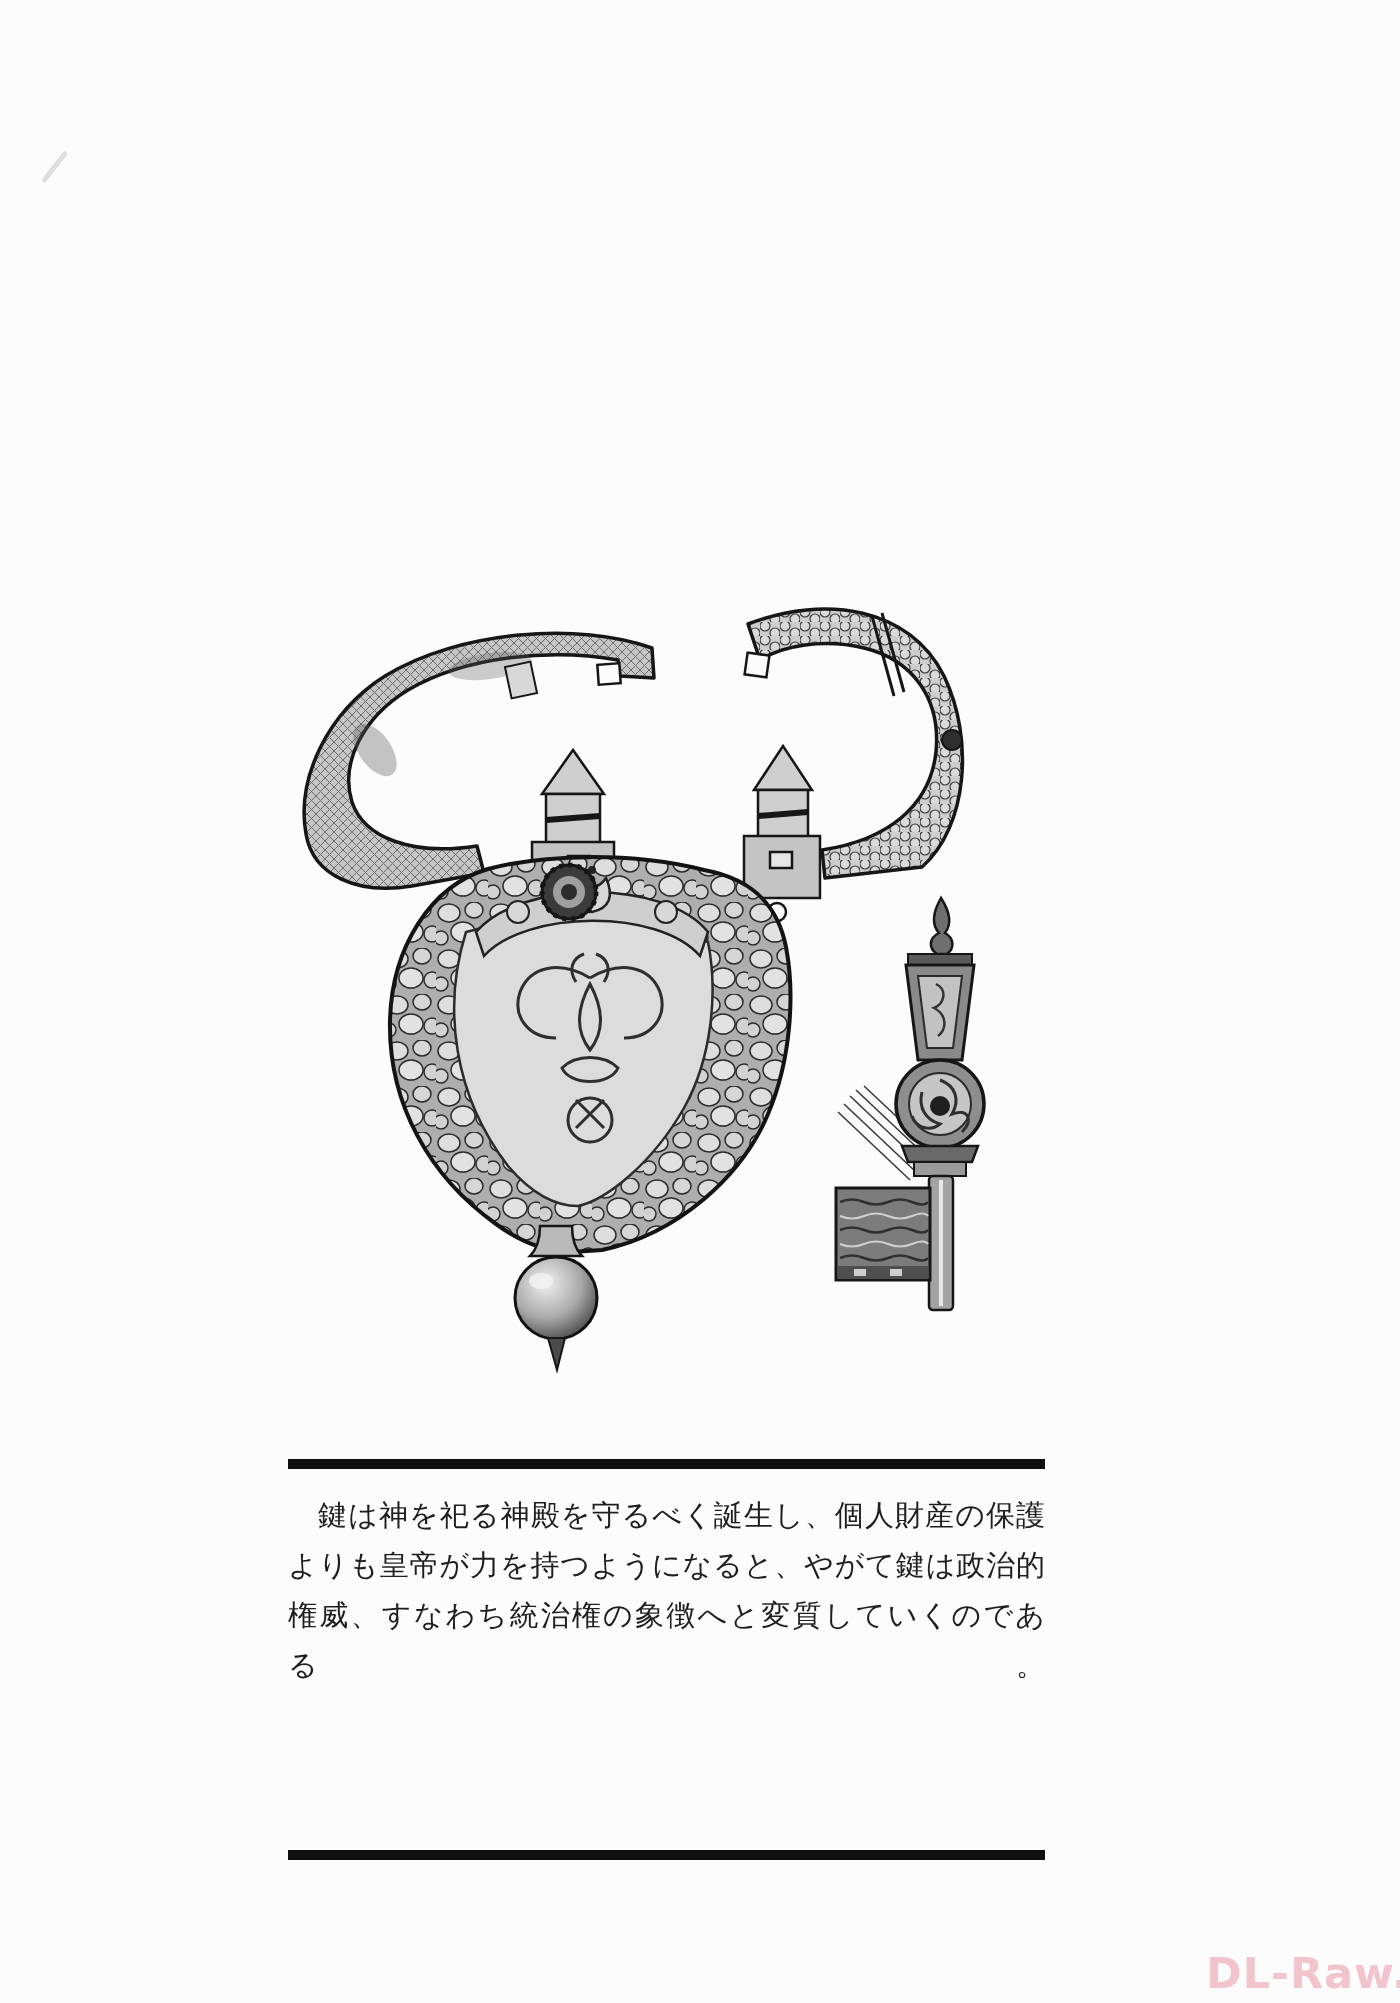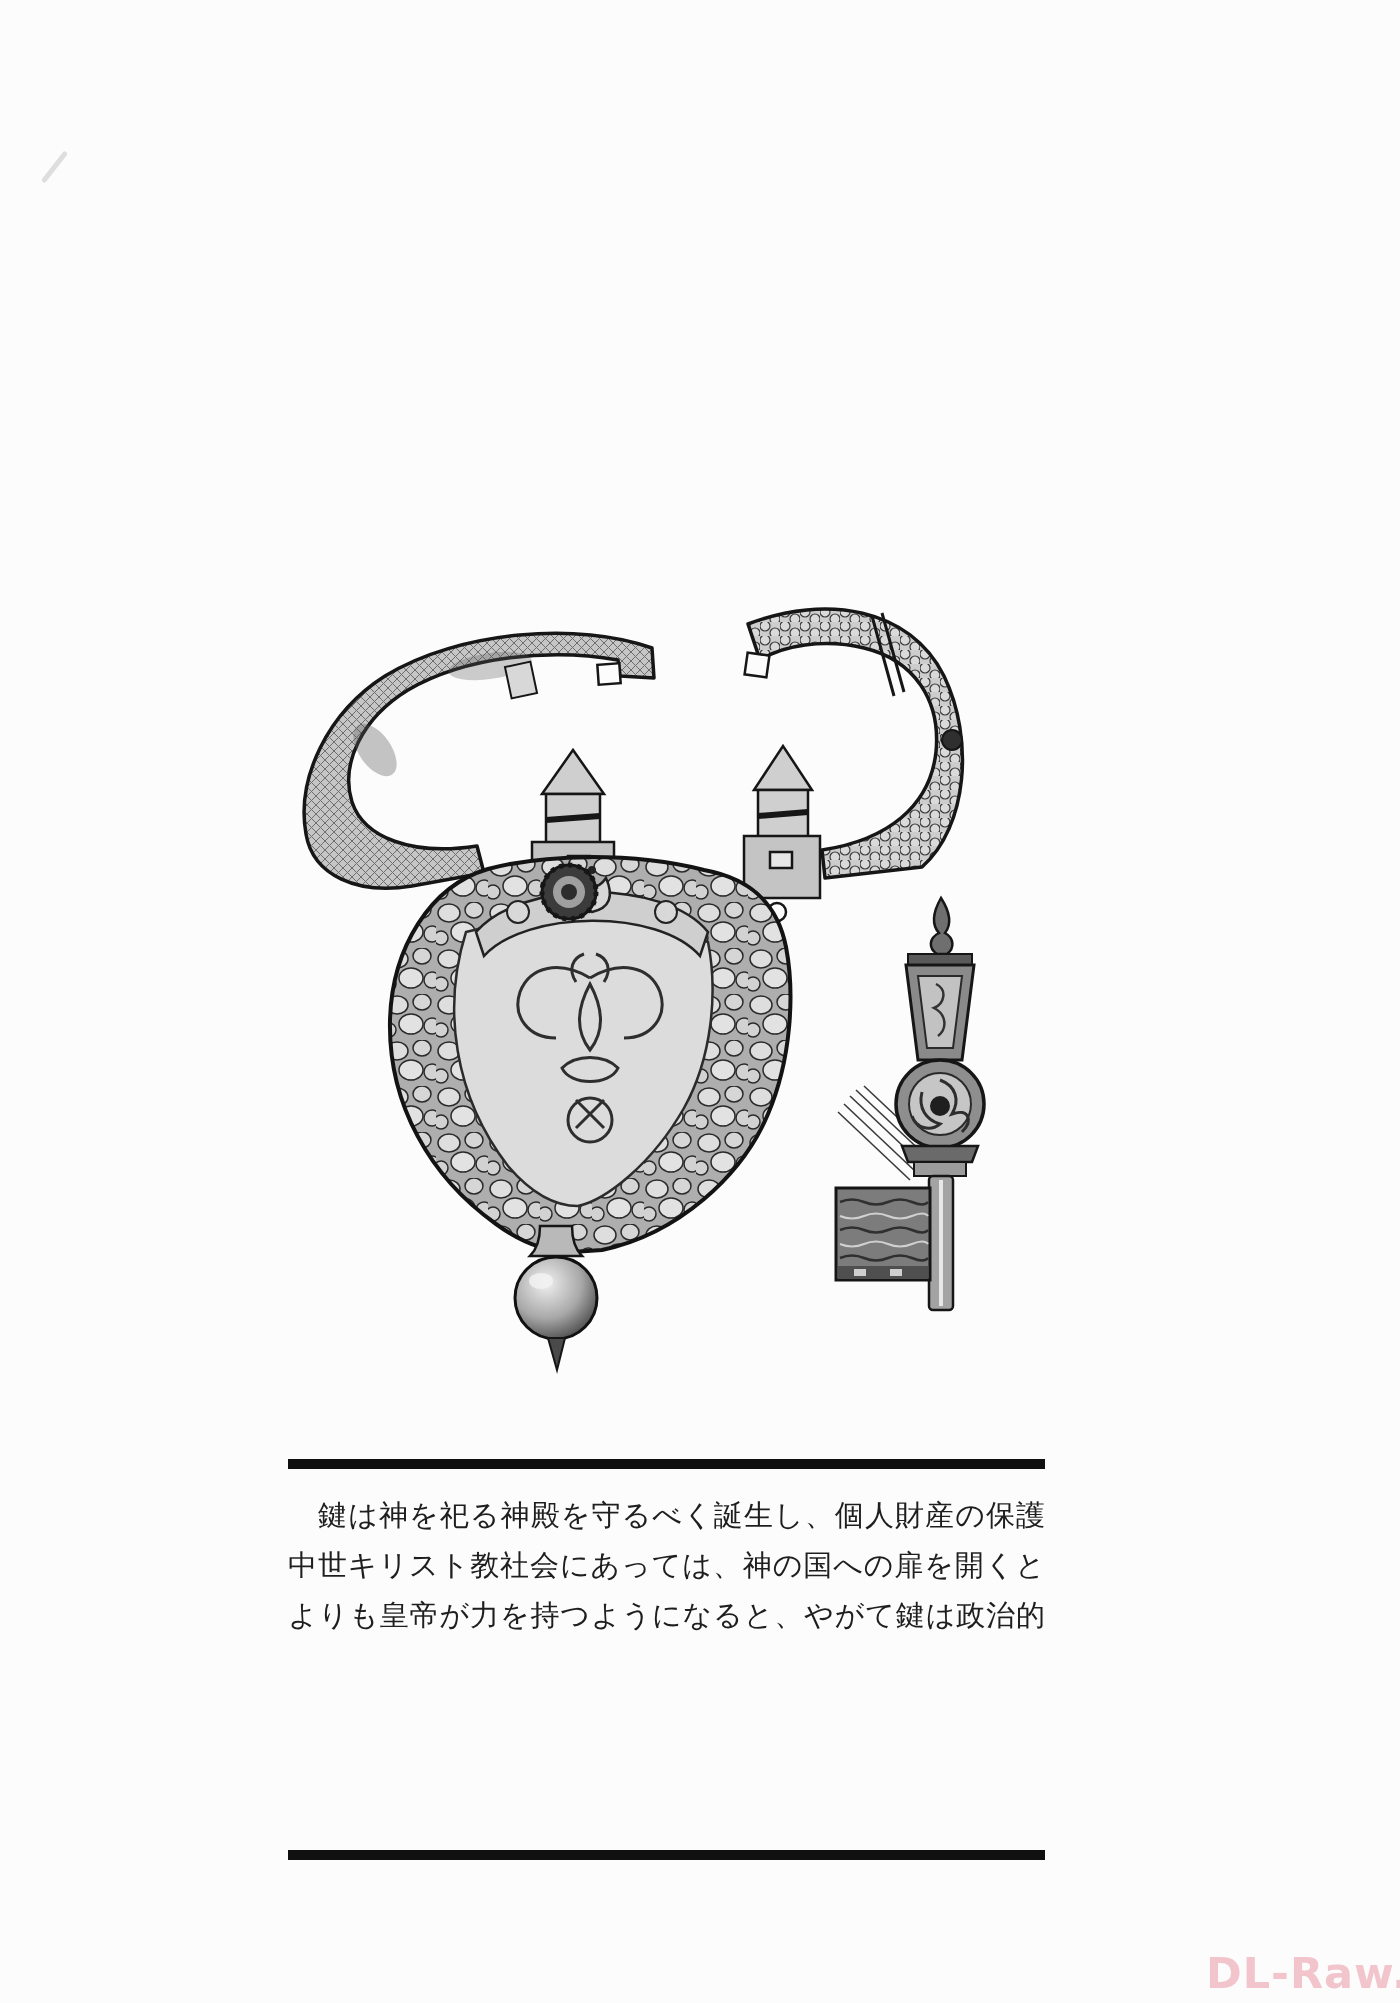--- a/index.html
+++ b/index.html
@@ -204,21 +204,21 @@
         <rect x="574" y="689" width="12" height="7" fill="#cfcfcf"></rect>
         <rect x="610" y="689" width="12" height="7" fill="#cfcfcf"></rect>
       </g>
     </g>
   </svg>
 
   <div class="rule rule-top"></div>
 
   <div class="caption">
     <div class="cap-line">　鍵は神を祀る神殿を守るべく誕生し、個人財産の保護</div>
-    <div class="cap-line">中世キリスト教社会にあっては、神の国への扉を開くと</div>
     <div class="cap-line">よりも皇帝が力を持つようになると、やがて鍵は政治的</div>
+    <div class="cap-line">権威、すなわち統治権の象徴へと変質していくのである。</div>
   </div>
 
   <div class="rule rule-bottom"></div>
 
   <div class="watermark">DL-Raw.S</div>
 
 </div>
 
 </body></html>

